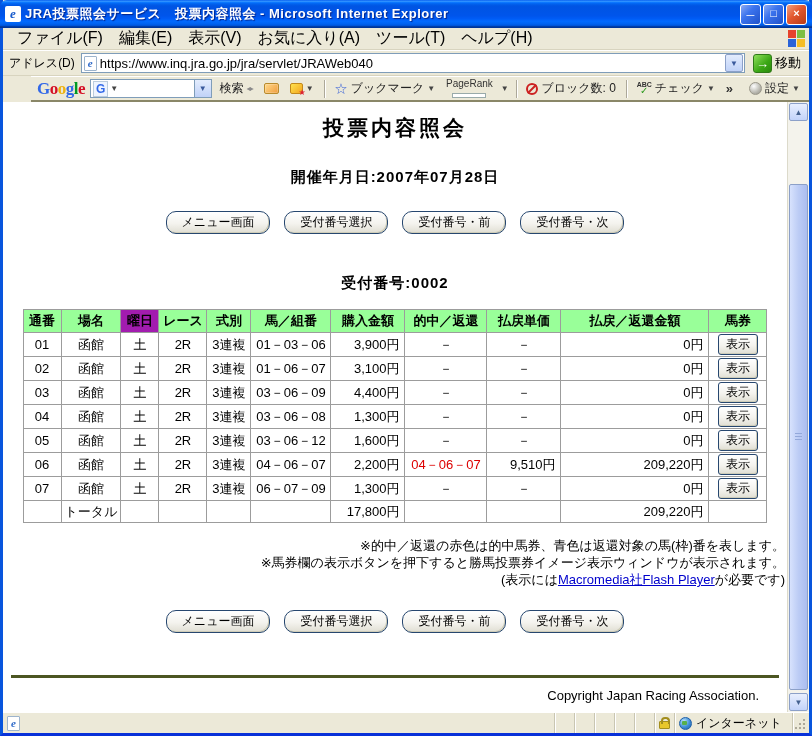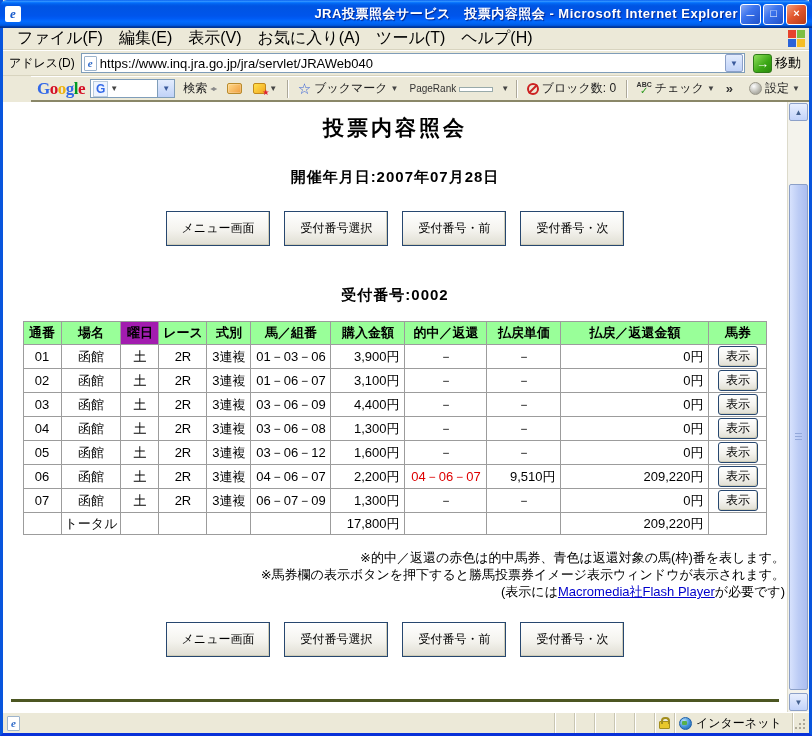--- a/index.html
+++ b/index.html
@@ -18,21 +18,21 @@
     border-radius:7px 7px 0 0;margin:-0px -3px 0 -3px;
     background:linear-gradient(180deg,#0058ee 0%,#3593ff 4%,#288eff 6%,#127dff 8%,#036ffc 10%,#0262ee 14%,#0057e5 20%,#0054e3 24%,#0055eb 56%,#005bf5 66%,#026afe 76%,#0062ef 86%,#0052d6 92%,#0040ab 94%,#003092 100%);
   }
   .titlebar .app-icon{
     width:16px;height:16px;background:#fff;border-radius:2px;margin-right:4px;
     color:#1a5ccc;font-weight:bold;font-size:13px;line-height:15px;text-align:center;
     font-family:"Liberation Serif","DejaVu Serif",serif;font-style:italic;flex:0 0 16px;
   }
   .titlebar .title{
     color:#fff;font-weight:bold;font-size:13px;flex:1;white-space:nowrap;overflow:hidden;
-    text-shadow:1px 1px 1px #00238a;letter-spacing:.5px;text-align:right;
+    text-shadow:1px 1px 1px #00238a;letter-spacing:.5px;
   }
   .winbtn{
     width:21px;height:21px;margin-left:2px;border:1px solid #fff;border-radius:3px;
     color:#fff;font-size:11px;font-weight:bold;display:flex;align-items:center;justify-content:center;
     background:linear-gradient(135deg,#8dabf3 0%,#3c74ee 40%,#1f51c9 100%);cursor:pointer;line-height:1;
   }
   .winbtn.close{ background:linear-gradient(135deg,#f0a080 0%,#e3582f 45%,#b83a16 100%); }
   .winbtn .glyph{ transform:translateY(-1px); }
   .winbtn.minimize .glyph{ align-self:flex-end;transform:translate(0,-3px); }
 
@@ -92,42 +92,42 @@
   .gcombo-drop{ width:17px;height:17px;background:linear-gradient(180deg,#e3ecfd,#c0d2f8);border-left:1px solid #7f9db9;
     display:flex;align-items:center;justify-content:center;font-size:8px;color:#3a5a9c;cursor:pointer; }
   .gbtn{ display:flex;align-items:center;gap:3px;padding:2px 3px;border-radius:2px;cursor:pointer;white-space:nowrap; }
   .tiny-arrows{ color:#8b8b8b;font-size:8px;letter-spacing:-1px; }
   .card-icon{ width:15px;height:11px;border:1px solid #b98b2c;border-radius:2px;background:linear-gradient(135deg,#ffd98a,#ef9d3e);box-shadow:inset 0 0 0 1px #fff3; }
   .hl-icon{ width:13px;height:11px;background:linear-gradient(135deg,#ffe14d,#f2a71f);border:1px solid #c2891a;border-radius:2px;position:relative; }
   .hl-icon::after{ content:"★";position:absolute;right:-4px;bottom:-4px;font-size:8px;color:#d23; }
   .chev{ font-size:8px;color:#444; }
   .vsep{ width:1px;height:18px;background:#aca899;box-shadow:1px 0 0 #fff;margin:0 2px; }
   .star-icon{ color:#2f5bd8;font-size:15px;line-height:1; }
-  .pr-wrap{ display:flex;flex-direction:row;align-items:center;line-height:1;cursor:pointer; }
+  .pr-wrap{ display:flex;flex-direction:column;align-items:center;line-height:1;cursor:pointer; }
   .pr-label{ font-size:10px;color:#333; }
   .pr-meter{ width:34px;height:5px;border:1px solid #9aa;background:#fff;margin-top:1px; }
   .block-icon{ width:12px;height:12px;border:2px solid #cc2222;border-radius:50%;position:relative;flex:0 0 12px; }
   .block-icon::after{ content:"";position:absolute;left:-2px;top:3px;width:12px;height:2px;background:#cc2222;transform:rotate(-45deg); }
   .abc-icon{ display:flex;flex-direction:column;align-items:center;line-height:1; }
   .abc-icon .abc{ font-size:7px;font-weight:bold;color:#333; }
   .abc-icon .tick{ color:#2c9a1e;font-size:10px;font-weight:bold;margin-top:-2px; }
   .more-chevron{ font-size:13px;font-weight:bold;color:#333;padding:0 3px;cursor:pointer; }
   .gbar .spacer{ flex:1; }
   .sphere{ width:13px;height:13px;border-radius:50%;background:radial-gradient(circle at 35% 30%,#fdfdfd,#b9b8b0 60%,#8f8e85);border:1px solid #9a978a; }
 
   
   .content{ flex:1;position:relative;background:#fff;overflow:hidden; }
   .page{ position:absolute;top:0;left:0;right:22px;bottom:0;overflow:hidden;font-size:13px;color:#000; }
 
   .page-title{ text-align:center;font-size:21px;font-weight:bold;margin-top:12px;letter-spacing:3px; }
   .event-date{ text-align:center;font-size:15px;font-weight:bold;margin-top:26px;letter-spacing:1px; }
   .btn-row{ display:flex;justify-content:center;gap:14px;margin-top:24px; }
   .xp-btn{
     font-family:inherit;font-size:12px;color:#000;cursor:pointer;
-    border:1px solid #27476f;border-radius:0;padding:8px 15px;
+    border:1px solid #27476f;border-radius:10px;padding:2px 15px;
     background:linear-gradient(180deg,#ffffff 0%,#f4f3ee 55%,#e0ded3 100%);
     box-shadow:inset -1px -1px 0 #cfcdb9;
   }
   .receipt-number{ text-align:center;font-size:15px;font-weight:bold;margin-top:40px;letter-spacing:1px; }
 
   table.bet-table{ border-collapse:collapse;margin:16px auto 0;table-layout:fixed; }
   .bet-table th,.bet-table td{ border:1px solid #9c9c9c;font-size:13px;padding:1px 3px;height:22px;text-align:center;white-space:nowrap;overflow:hidden; }
   .bet-table th{ font-weight:bold;padding:2px 1px; }
   .bet-table{ border:1px solid #7a7a7a; }
   .bet-table td.right{ text-align:right;padding-right:5px; }
@@ -433,20 +433,21 @@
       </div>
 
       <div class="btn-row bottom">
         <button class="xp-btn">メニュー画面</button>
         <button class="xp-btn">受付番号選択</button>
         <button class="xp-btn">受付番号・前</button>
         <button class="xp-btn">受付番号・次</button>
       </div>
 
       <hr class="green-rule">
+      <div class="copyright">Copyright Japan Racing Association.</div>
     </div>
 
     <div class="vscroll">
       <span class="scroll-btn">▲</span>
       <span class="scroll-track">
         <span class="scroll-thumb"></span>
       </span>
       <span class="scroll-btn">▼</span>
     </div>
   </div>

